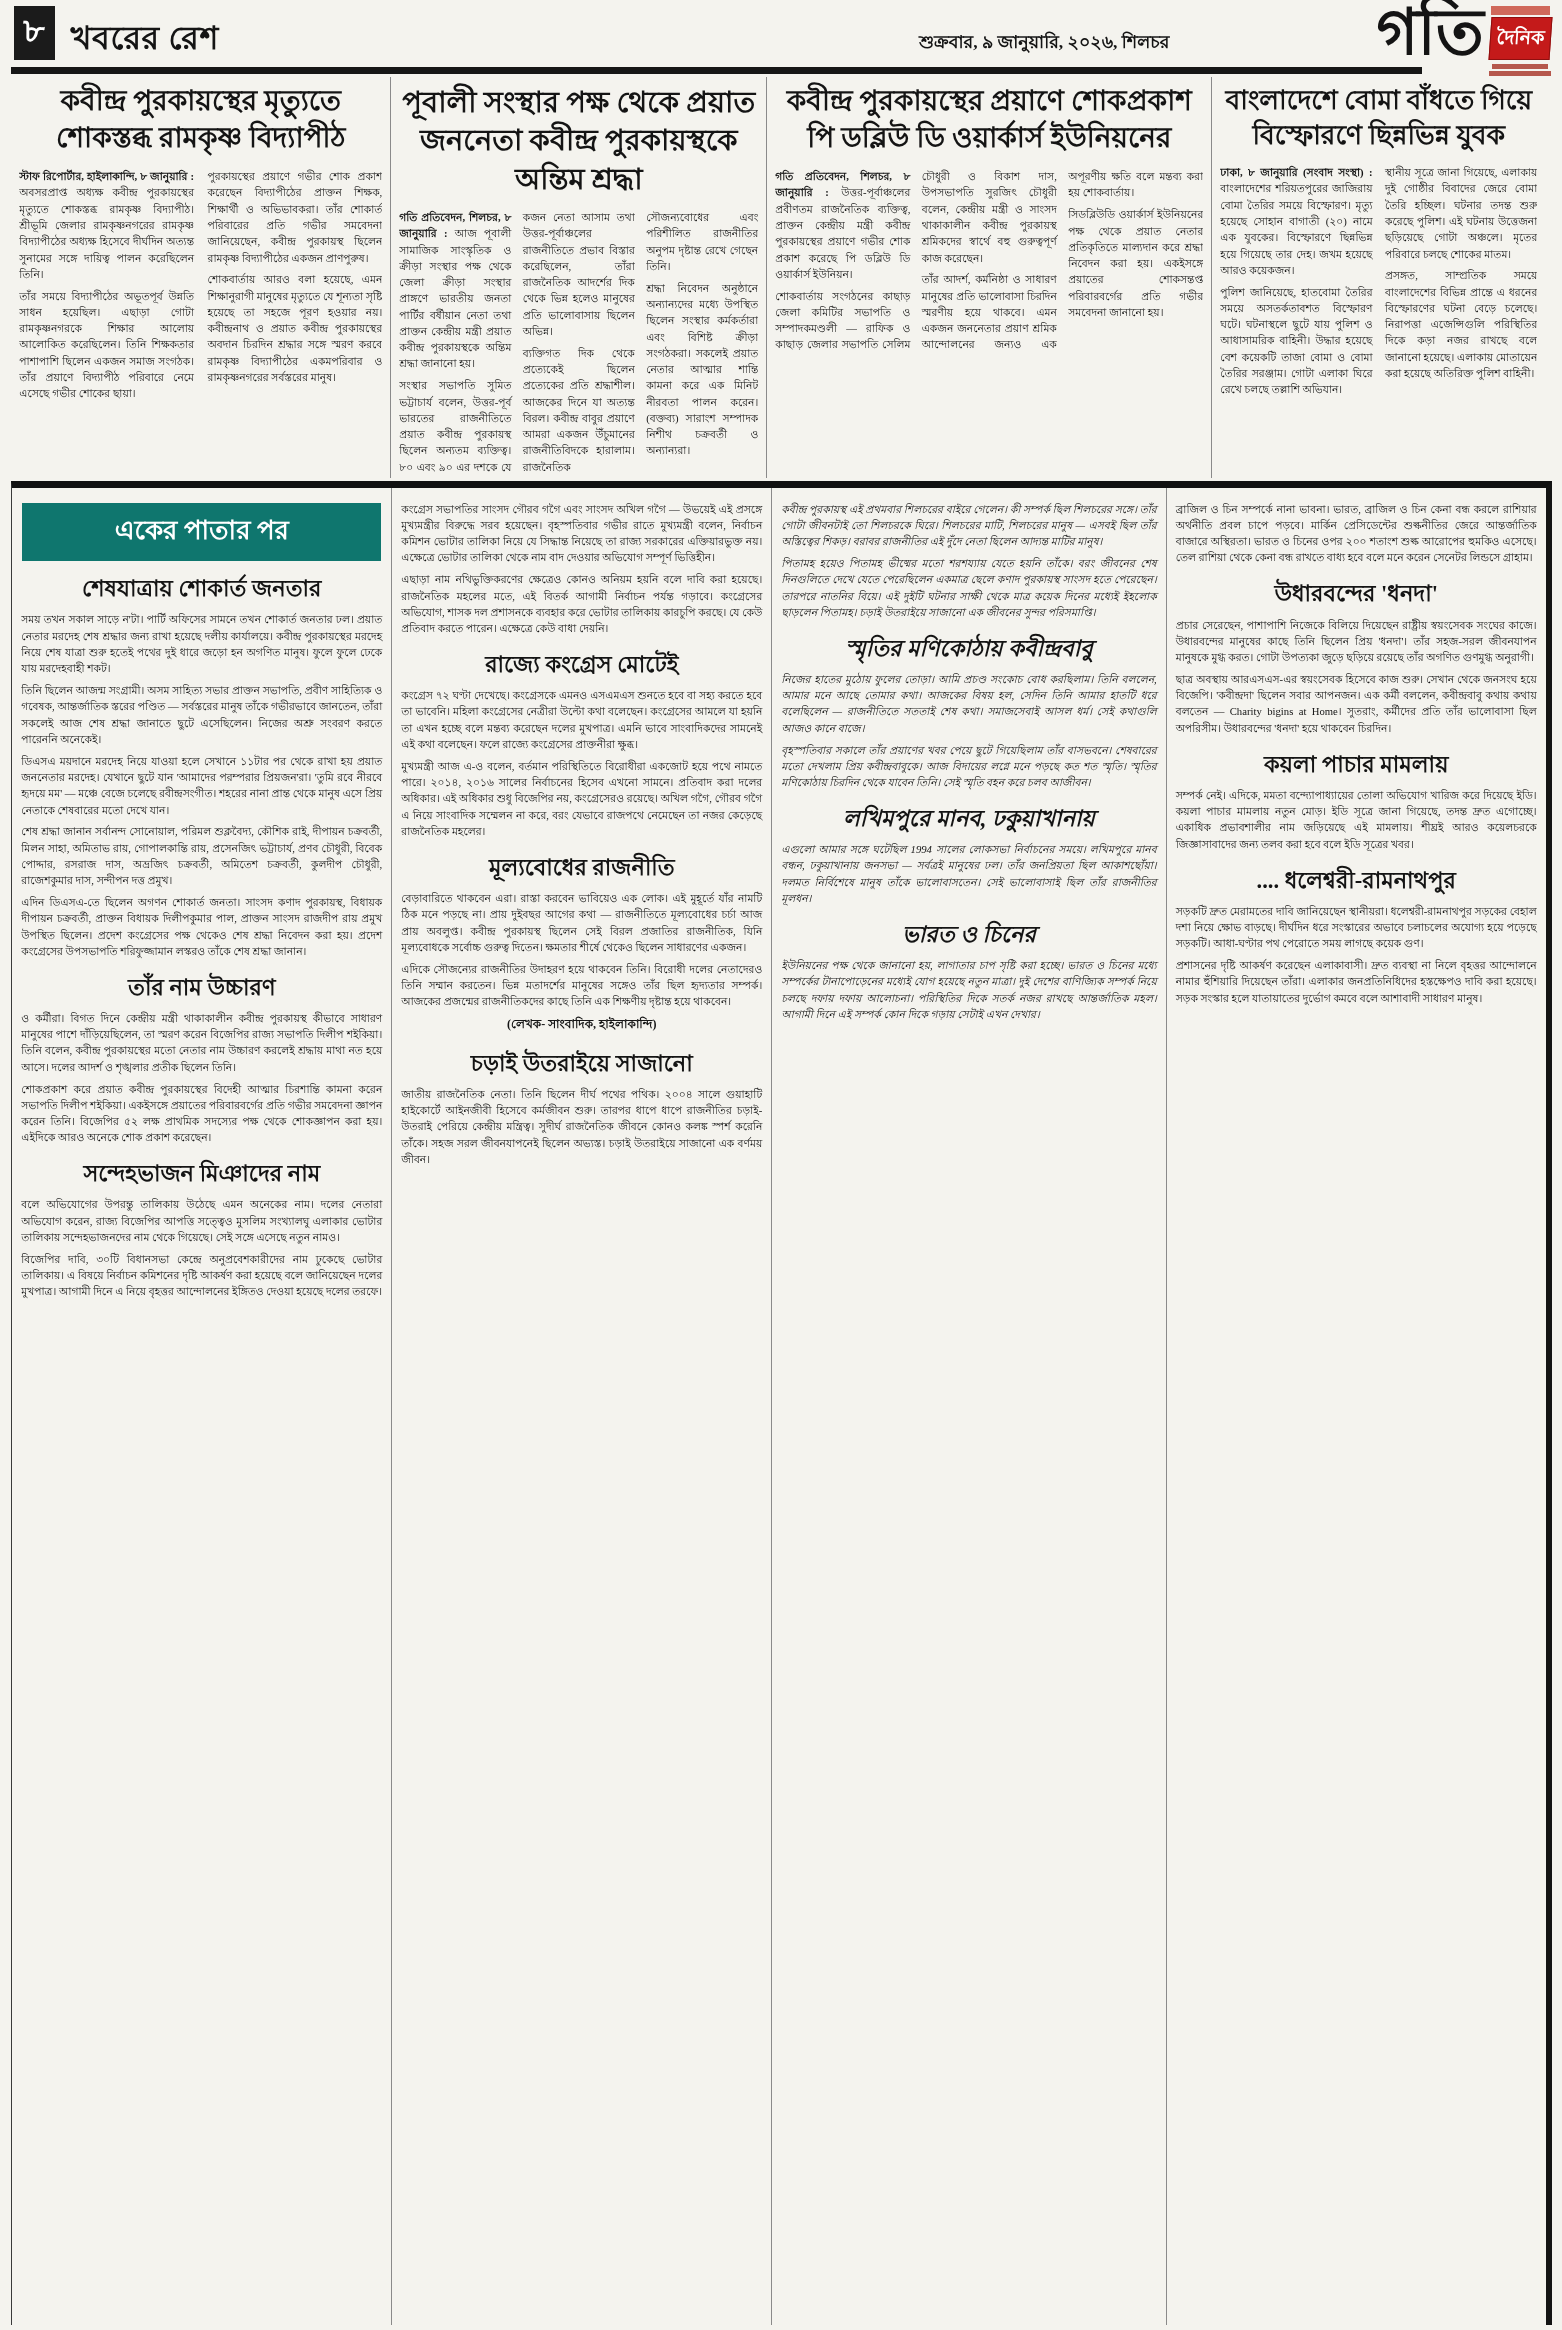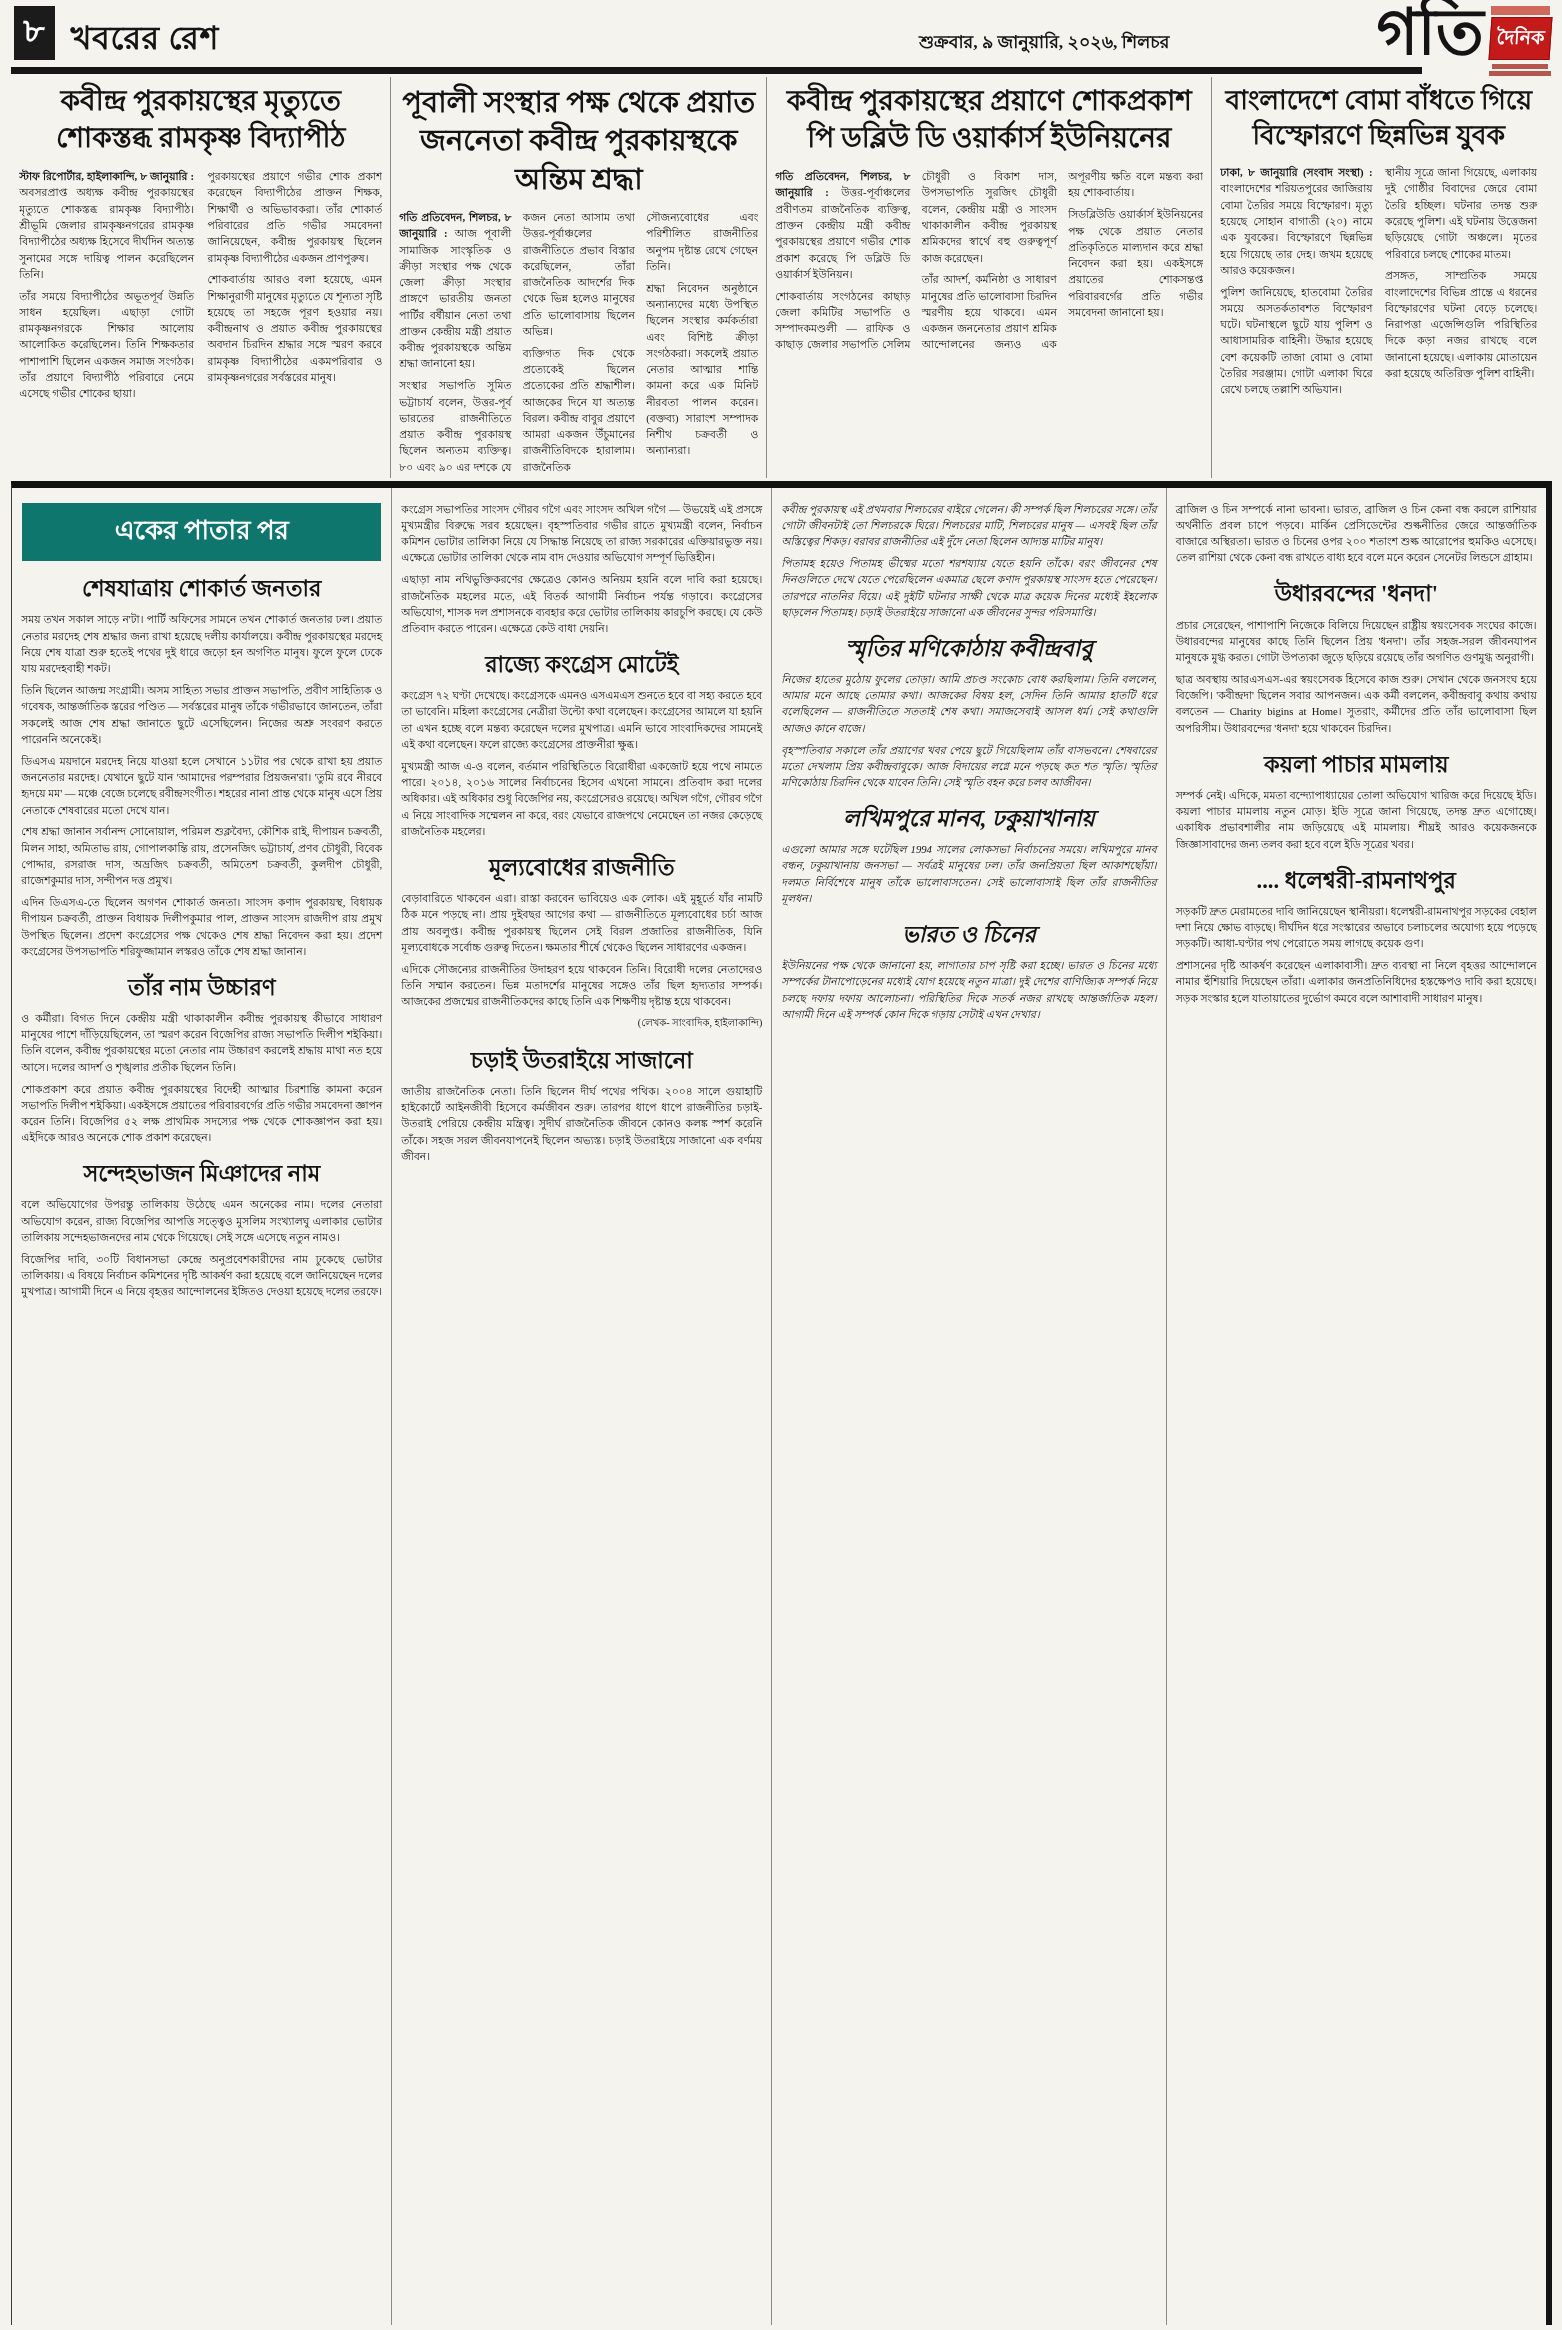--- a/index.html
+++ b/index.html
@@ -51,21 +51,21 @@
   .byline{font-weight:bold;}
   
   .jump{margin:2.3px 11.3px 0 11.3px;border-top:7.3px solid #111;border-left:1.7px solid #3a3a3a;
     border-right:6.2px solid #141414;display:flex;height:1837px;overflow:hidden;background:#f4f3ee;}
   .jcol{box-sizing:border-box;padding:13px 9px;overflow:hidden;flex:1 1 0;}
   .jcol + .jcol{border-left:1.1px solid #8a8a8a;}
   .jcol3{flex:1.04 1 0;font-style:italic;}
   .continued-box{background:#0f766e;color:#fff;font-weight:bold;font-size:26px;
     text-align:center;padding:6.8px 0;margin:2.3px 1.1px 11.3px;}
   .subhead{font-size:22.5px;font-weight:bold;text-align:center;margin:14.7px 3.4px 8px;line-height:1.25;}
-  .author{font-size:10px;font-weight:normal;text-align:right;margin:1.1px 0 6.8px;}
+  .author{font-size:12px;font-weight:bold;text-align:center;margin:1.1px 0 6.8px;}
 </style>
 </head>
 <body>
 
 <div class="header">
   <div class="header-inner">
     <div class="page-number-box">৮</div>
     <div class="section-title">খবরের রেশ</div>
   </div>
   <div class="date-line">শুক্রবার, ৯ জানুয়ারি, ২০২৬, শিলচর</div>
@@ -186,20 +186,20 @@
         <div class="para">ইউনিয়নের পক্ষ থেকে জানানো হয়, লাগাতার চাপ সৃষ্টি করা হচ্ছে। ভারত ও চিনের মধ্যে সম্পর্কের টানাপোড়েনের মধ্যেই যোগ হয়েছে নতুন মাত্রা। দুই দেশের বাণিজ্যিক সম্পর্ক নিয়ে চলছে দফায় দফায় আলোচনা। পরিস্থিতির দিকে সতর্ক নজর রাখছে আন্তর্জাতিক মহল। আগামী দিনে এই সম্পর্ক কোন দিকে গড়ায় সেটাই এখন দেখার।</div>
       </div>
   </div>
   <div class="jcol jcol4">
     <div>
         <div class="para">ব্রাজিল ও চিন সম্পর্কে নানা ভাবনা। ভারত, ব্রাজিল ও চিন কেনা বন্ধ করলে রাশিয়ার অর্থনীতি প্রবল চাপে পড়বে। মার্কিন প্রেসিডেন্টের শুল্কনীতির জেরে আন্তর্জাতিক বাজারে অস্থিরতা। ভারত ও চিনের ওপর ২০০ শতাংশ শুল্ক আরোপের হুমকিও এসেছে। তেল রাশিয়া থেকে কেনা বন্ধ রাখতে বাধ্য হবে বলে মনে করেন সেনেটর লিন্ডসে গ্রাহাম।</div>
         <div class="subhead">উধারবন্দের 'ধনদা'</div>
         <div class="para">প্রচার সেরেছেন, পাশাপাশি নিজেকে বিলিয়ে দিয়েছেন রাষ্ট্রীয় স্বয়ংসেবক সংঘের কাজে। উধারবন্দের মানুষের কাছে তিনি ছিলেন প্রিয় 'ধনদা'। তাঁর সহজ-সরল জীবনযাপন মানুষকে মুগ্ধ করত। গোটা উপত্যকা জুড়ে ছড়িয়ে রয়েছে তাঁর অগণিত গুণমুগ্ধ অনুরাগী।</div>
         <div class="para">ছাত্র অবস্থায় আরএসএস-এর স্বয়ংসেবক হিসেবে কাজ শুরু। সেখান থেকে জনসংঘ হয়ে বিজেপি। 'কবীন্দ্রদা' ছিলেন সবার আপনজন। এক কর্মী বললেন, কবীন্দ্রবাবু কথায় কথায় বলতেন — Charity bigins at Home। সুতরাং, কর্মীদের প্রতি তাঁর ভালোবাসা ছিল অপরিসীম। উধারবন্দের 'ধনদা' হয়ে থাকবেন চিরদিন।</div>
         <div class="subhead">কয়লা পাচার মামলায়</div>
-        <div class="para">সম্পর্ক নেই। এদিকে, মমতা বন্দ্যোপাধ্যায়ের তোলা অভিযোগ খারিজ করে দিয়েছে ইডি। কয়লা পাচার মামলায় নতুন মোড়। ইডি সূত্রে জানা গিয়েছে, তদন্ত দ্রুত এগোচ্ছে। একাধিক প্রভাবশালীর নাম জড়িয়েছে এই মামলায়। শীঘ্রই আরও কয়েকজনকে জিজ্ঞাসাবাদের জন্য তলব করা হবে বলে ইডি সূত্রের খবর।</div>
+        <div class="para">সম্পর্ক নেই। এদিকে, মমতা বন্দ্যোপাধ্যায়ের তোলা অভিযোগ খারিজ করে দিয়েছে ইডি। কয়লা পাচার মামলায় নতুন মোড়। ইডি সূত্রে জানা গিয়েছে, তদন্ত দ্রুত এগোচ্ছে। একাধিক প্রভাবশালীর নাম জড়িয়েছে এই মামলায়। শীঘ্রই আরও কয়েলচরকে জিজ্ঞাসাবাদের জন্য তলব করা হবে বলে ইডি সূত্রের খবর।</div>
         <div class="subhead">.... ধলেশ্বরী-রামনাথপুর</div>
         <div class="para">সড়কটি দ্রুত মেরামতের দাবি জানিয়েছেন স্থানীয়রা। ধলেশ্বরী-রামনাথপুর সড়কের বেহাল দশা নিয়ে ক্ষোভ বাড়ছে। দীর্ঘদিন ধরে সংস্কারের অভাবে চলাচলের অযোগ্য হয়ে পড়েছে সড়কটি। আধা-ঘণ্টার পথ পেরোতে সময় লাগছে কয়েক গুণ।</div>
         <div class="para">প্রশাসনের দৃষ্টি আকর্ষণ করেছেন এলাকাবাসী। দ্রুত ব্যবস্থা না নিলে বৃহত্তর আন্দোলনে নামার হুঁশিয়ারি দিয়েছেন তাঁরা। এলাকার জনপ্রতিনিধিদের হস্তক্ষেপও দাবি করা হয়েছে। সড়ক সংস্কার হলে যাতায়াতের দুর্ভোগ কমবে বলে আশাবাদী সাধারণ মানুষ।</div>
       </div>
   </div>
 </div>
 
 
 </body></html>

